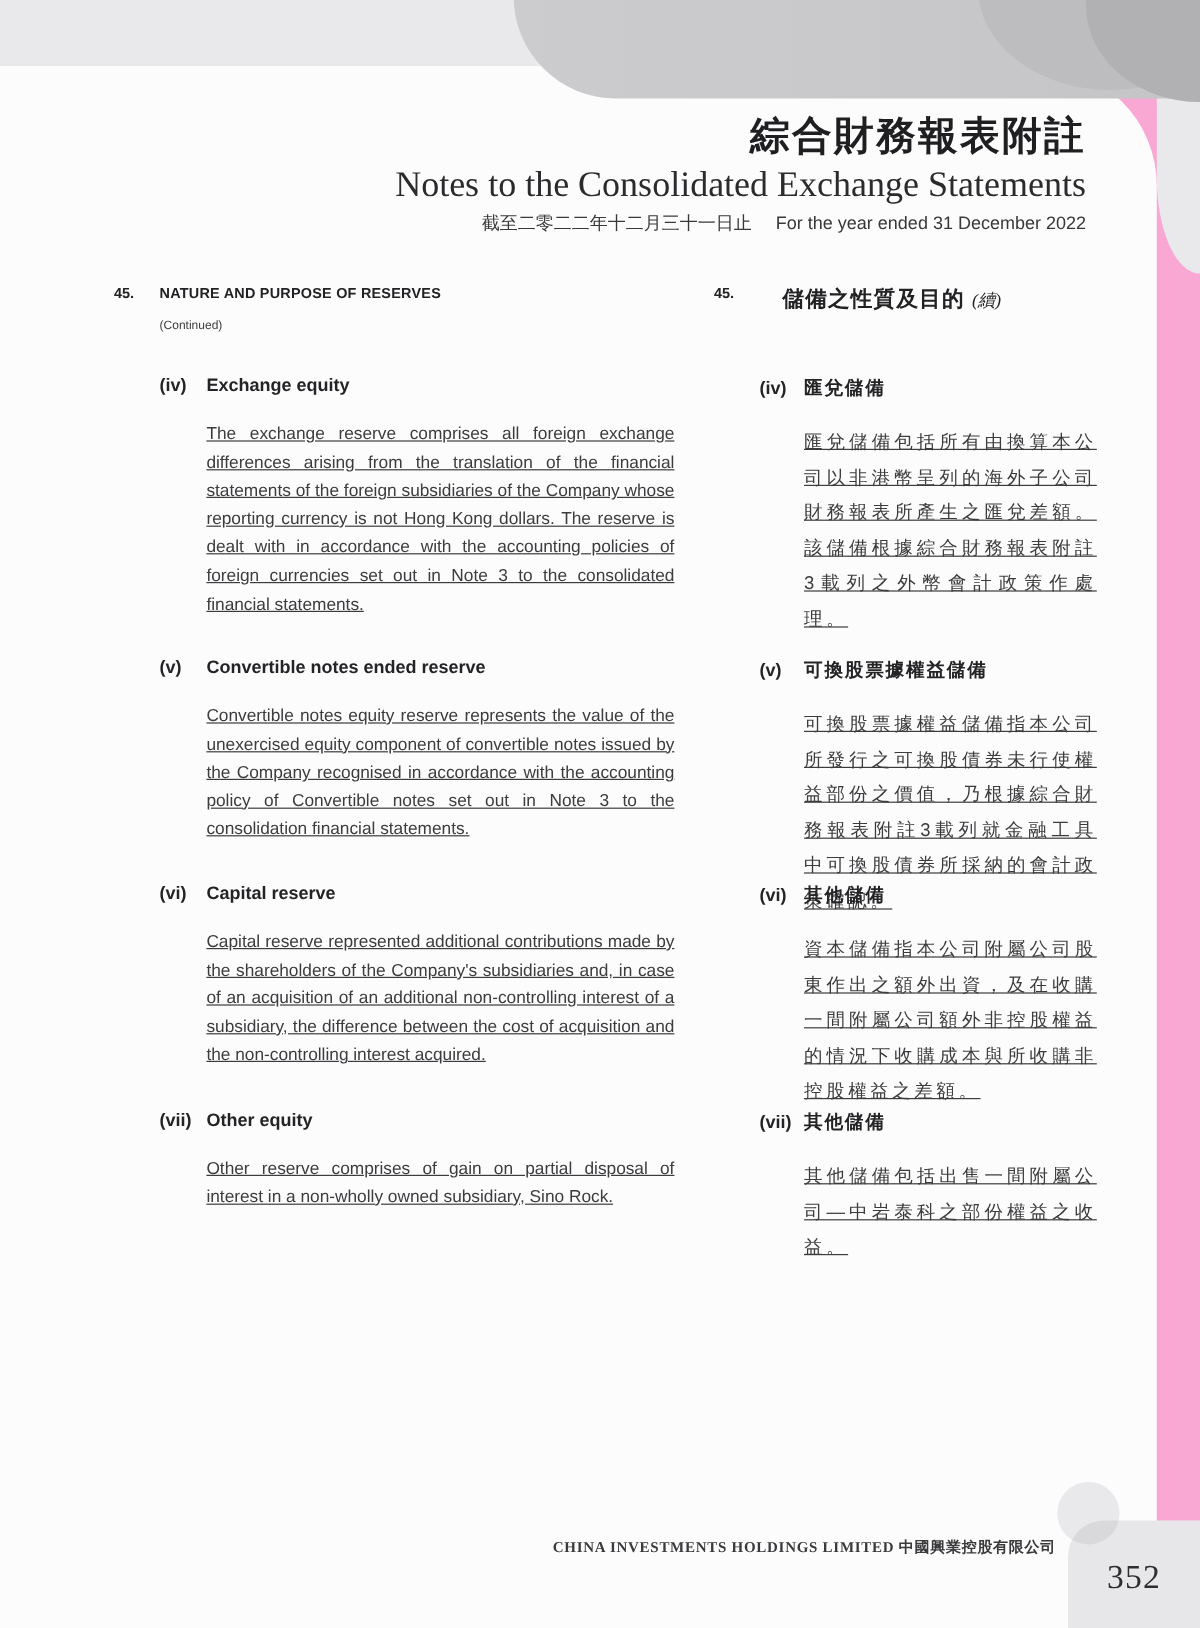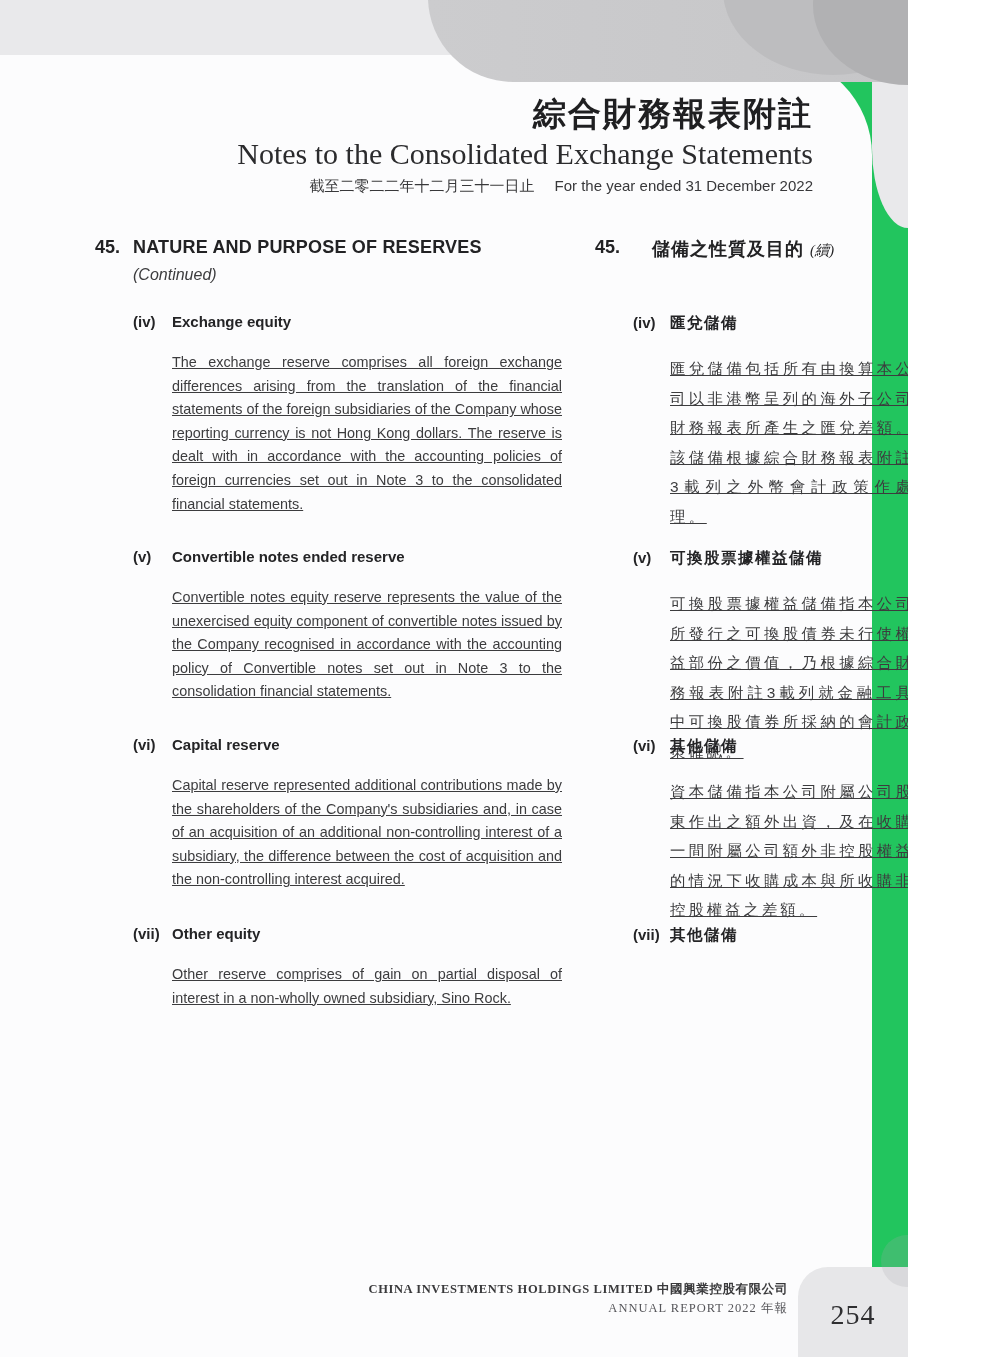--- a/index.html
+++ b/index.html
@@ -1,18 +1,18 @@
 <!DOCTYPE html>
 <html><head>
 <meta charset="utf-8">
 <style>
   html,body{margin:0;padding:0;}
   .page{
-    position:relative;width:908px;height:1357px;overflow:hidden;
-    background:#22c55e;
+    position:relative;width:1000px;height:1357px;overflow:hidden;
+    background:#f9a8d4;
     font-family:"Liberation Sans","DejaVu Sans",sans-serif;
     color:#3c3c3e;
   }
   
   .deco-band{position:absolute;top:0;left:0;width:100%;height:55px;background:#e9e9eb;}
   .deco-strip{position:absolute;top:0;right:0;width:36px;height:228px;background:#e9e9eb;border-bottom-left-radius:36px 80px;}
   .deco-card{position:absolute;top:55px;left:0;right:36px;bottom:0;background:#fcfcfd;border-top-right-radius:100px;}
   .deco-pill{position:absolute;top:-30px;left:428px;width:640px;height:112px;
     background:linear-gradient(90deg,#cccccE 0%,#c4c4c6 100%);border-bottom-left-radius:85px;}
   .deco-blob-mid{position:absolute;top:-95px;right:-35px;width:220px;height:170px;background:#bdbdbf;border-radius:50%;}
@@ -21,24 +21,24 @@
   .corner-circle{position:absolute;left:881px;top:1235px;width:52px;height:52px;border-radius:50%;background:rgba(168,168,175,0.22);}
   .page-number{position:absolute;right:0;bottom:26px;width:110px;text-align:center;
     font-family:"Liberation Serif","DejaVu Serif",serif;font-size:28px;color:#2f2f31;letter-spacing:1px;}
   
   .hdr{position:absolute;right:95px;top:94px;text-align:right;}
   .hdr-zh{font-family:"Liberation Serif","DejaVu Serif",serif;font-weight:700;font-size:33px;line-height:40px;letter-spacing:2px;color:#1f1f21;}
   .hdr-en{font-family:"Liberation Serif","DejaVu Serif",serif;font-weight:400;font-size:30px;line-height:40px;color:#2b2b2d;}
   .hdr-period{font-size:15px;color:#38383a;margin-top:3px;}
   .hdr-period .zh{margin-right:20px;}
   
-  .sec{position:absolute;top:237px;font-weight:700;font-size:18px;color:#222224;}
+  .sec{position:absolute;top:237px;font-weight:700;font-size:12px;color:#222224;}
   .sec-num-en{left:95px;}
   .sec-title-en{left:133px;letter-spacing:0.2px;}
-  .sec-cont-en{position:absolute;left:133px;top:266px;font-style:italic;font-weight:400;font-size:16px;color:#3c3c3e;}
+  .sec-cont-en{position:absolute;left:133px;top:266px;font-weight:400;font-size:10px;color:#3c3c3e;}
   .sec-num-zh{left:595px;}
   .sec-title-zh{left:632px;font-size:18px;letter-spacing:1px;margin-left:20px;}
   .sec-cont-zh{font-family:"Liberation Serif","DejaVu Serif",serif;font-style:italic;font-weight:400;font-size:14.5px;letter-spacing:0;margin-left:6px;}
   
   .sub{position:absolute;}
   .sub-en{left:133px;width:445px;}
   .sub-zh{left:633px;width:282px;}
   .sub-head{display:flex;align-items:baseline;}
   .sub-label{flex:none;font-weight:700;font-size:15px;color:#242426;}
   .sub-en .sub-label{width:39px;}
@@ -133,24 +133,24 @@
       <span class="sub-label">(vii)</span>
       <span class="sub-head-text">Other equity</span>
     </div>
     <div class="sub-body">Other reserve comprises of gain on partial disposal of interest in a non-wholly owned subsidiary, Sino Rock.</div>
   </div>
   <div class="sub sub-zh t3">
     <div class="sub-head">
       <span class="sub-label">(vii)</span>
       <span class="sub-head-text">其他儲備</span>
     </div>
+    <div class="sub-body">其他儲備包括出售一間附屬公司—中岩泰科之部份權益之收益。</div>
   </div>
 
   <div class="footer">
     <div class="footer-line1">CHINA INVESTMENTS HOLDINGS LIMITED 中國興業控股有限公司</div>
-    <div class="footer-line2">ANNUAL REPORT 2022 年報</div>
   </div>
 
   <div class="corner-rect"></div>
   <div class="corner-circle"></div>
-  <div class="page-number">254</div>
+  <div class="page-number">352</div>
 
 </div>
 
 </body></html>

